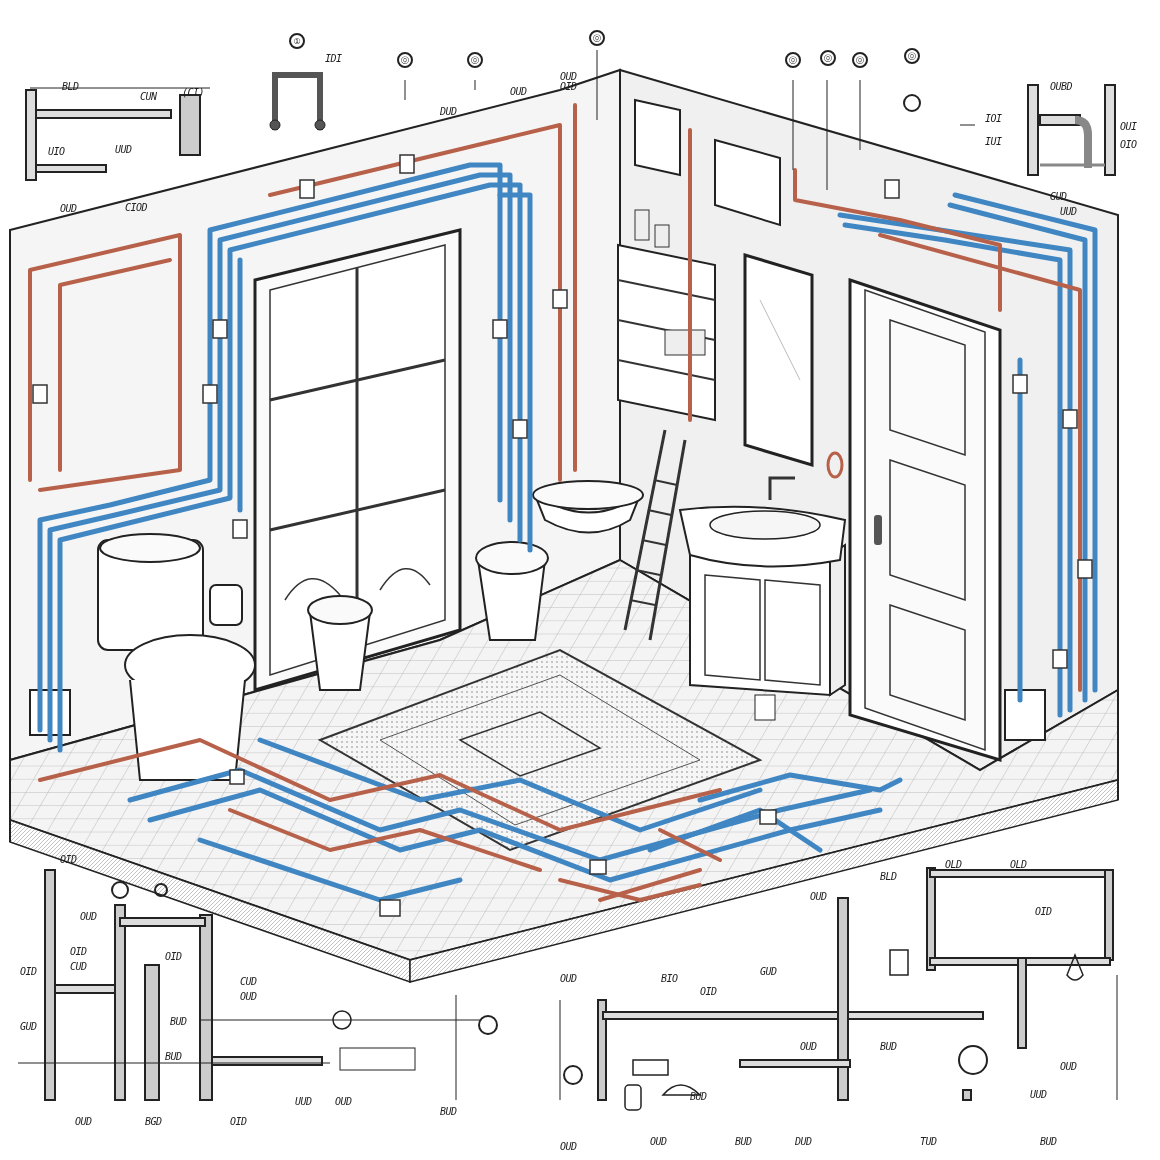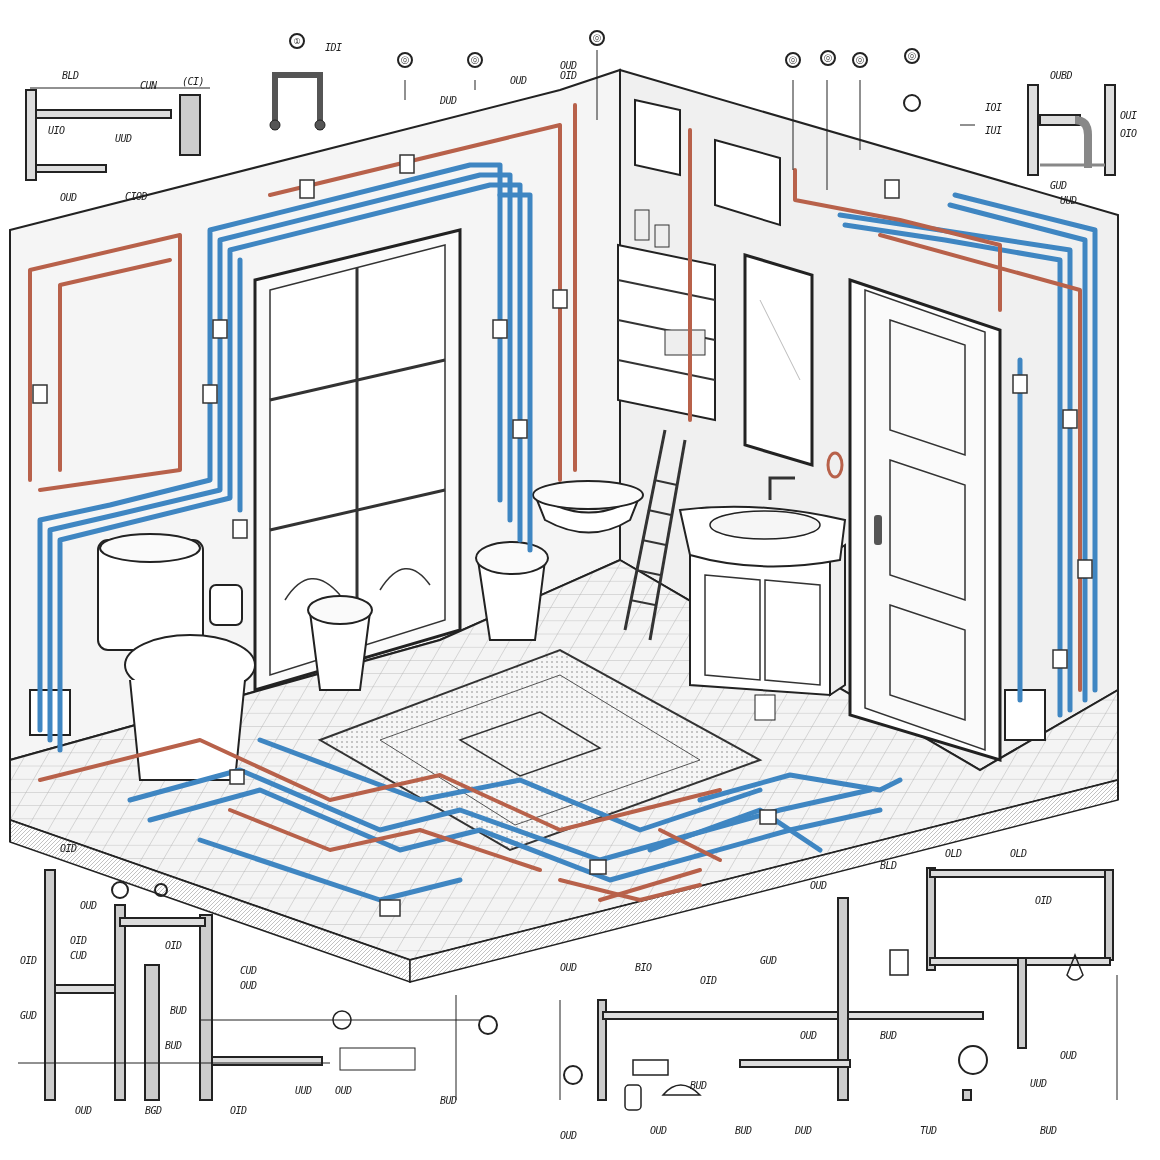--- a/index.html
+++ b/index.html
@@ -1,18 +1,18 @@
 <!DOCTYPE html>
 <html><head>
 <meta charset="utf-8">
 <style>
   html, body { margin:0; padding:0; background:#ffffff; }
   body { width:1160px; height:1160px; position:relative; overflow:hidden; font-family:"DejaVu Sans", sans-serif; }
   .canvas { position:absolute; left:0; top:0; width:1160px; height:1160px; }
-  .label { position:absolute; font-family:"DejaVu Sans Mono", monospace; font-size:10px; color:#222; font-style:italic; white-space:nowrap; letter-spacing:-0.5px; }
+  .label { position:absolute; font-family:"DejaVu Sans Mono", monospace; font-size:10px; color:#222; font-style:italic; white-space:nowrap; letter-spacing:-0.5px;margin-top:11px; }
   .marker { position:absolute; width:16px; height:16px; border:2px solid #222; border-radius:50%; box-sizing:border-box; display:flex; align-items:center; justify-content:center; font-size:8px; font-family:"DejaVu Sans Mono", monospace; color:#222; background:#fff; }
 </style>
 </head>
 <body>
 
 <div class="canvas">
 <svg width="1160" height="1160" viewBox="0 0 1160 1160">
   <defs>
     <pattern id="tile" width="22" height="22" patternUnits="userSpaceOnUse" patternTransform="skewX(-30) scale(1,0.6)">
       <rect width="22" height="22" fill="#f4f4f4"></rect>
@@ -251,21 +251,21 @@
     <circle cx="573" cy="1075" r="9" stroke-width="2"></circle>
     <line x1="560" y1="1000" x2="560" y2="1100" stroke-width="1"></line>
     <line x1="1117" y1="975" x2="1117" y2="1100" stroke-width="1"></line>
   </g>
 </svg>
 
 
 <span class="label" style="left:62px;top:70px">BLD</span>
 <span class="label" style="left:140px;top:80px">CUN</span>
 <span class="label" style="left:182px;top:76px">(CI)</span>
-<span class="label" style="left:48px;top:125px">UIO</span>
+<span class="label" style="left:48px;top:135px">UIO</span>
 <span class="label" style="left:115px;top:133px">UUD</span>
 <span class="label" style="left:125px;top:191px">CIOD</span>
 <span class="label" style="left:60px;top:192px">OUD</span>
 
 <span class="label" style="left:325px;top:42px">IDI</span>
 <span class="label" style="left:510px;top:75px">OUD</span>
 <span class="label" style="left:440px;top:95px">DUD</span>
 <span class="label" style="left:560px;top:70px">OID</span>
 <span class="label" style="left:560px;top:60px">OUD</span>
 
@@ -294,21 +294,21 @@
 <span class="label" style="left:295px;top:1085px">UUD</span>
 <span class="label" style="left:335px;top:1085px">OUD</span>
 <span class="label" style="left:440px;top:1095px">BUD</span>
 
 <span class="label" style="left:810px;top:880px">OUD</span>
 <span class="label" style="left:880px;top:860px">BLD</span>
 <span class="label" style="left:945px;top:848px">OLD</span>
 <span class="label" style="left:1010px;top:848px">OLD</span>
 <span class="label" style="left:1035px;top:895px">OID</span>
 <span class="label" style="left:560px;top:962px">OUD</span>
-<span class="label" style="left:635px;top:962px">BIO</span>
+<span class="label" style="left:661px;top:962px">BIO</span>
 <span class="label" style="left:760px;top:955px">GUD</span>
 <span class="label" style="left:700px;top:975px">OID</span>
 <span class="label" style="left:1060px;top:1050px">OUD</span>
 <span class="label" style="left:880px;top:1030px">BUD</span>
 <span class="label" style="left:800px;top:1030px">OUD</span>
 <span class="label" style="left:690px;top:1080px">BUD</span>
 <span class="label" style="left:795px;top:1125px">DUD</span>
 <span class="label" style="left:560px;top:1130px">OUD</span>
 <span class="label" style="left:650px;top:1125px">OUD</span>
 <span class="label" style="left:735px;top:1125px">BUD</span>

